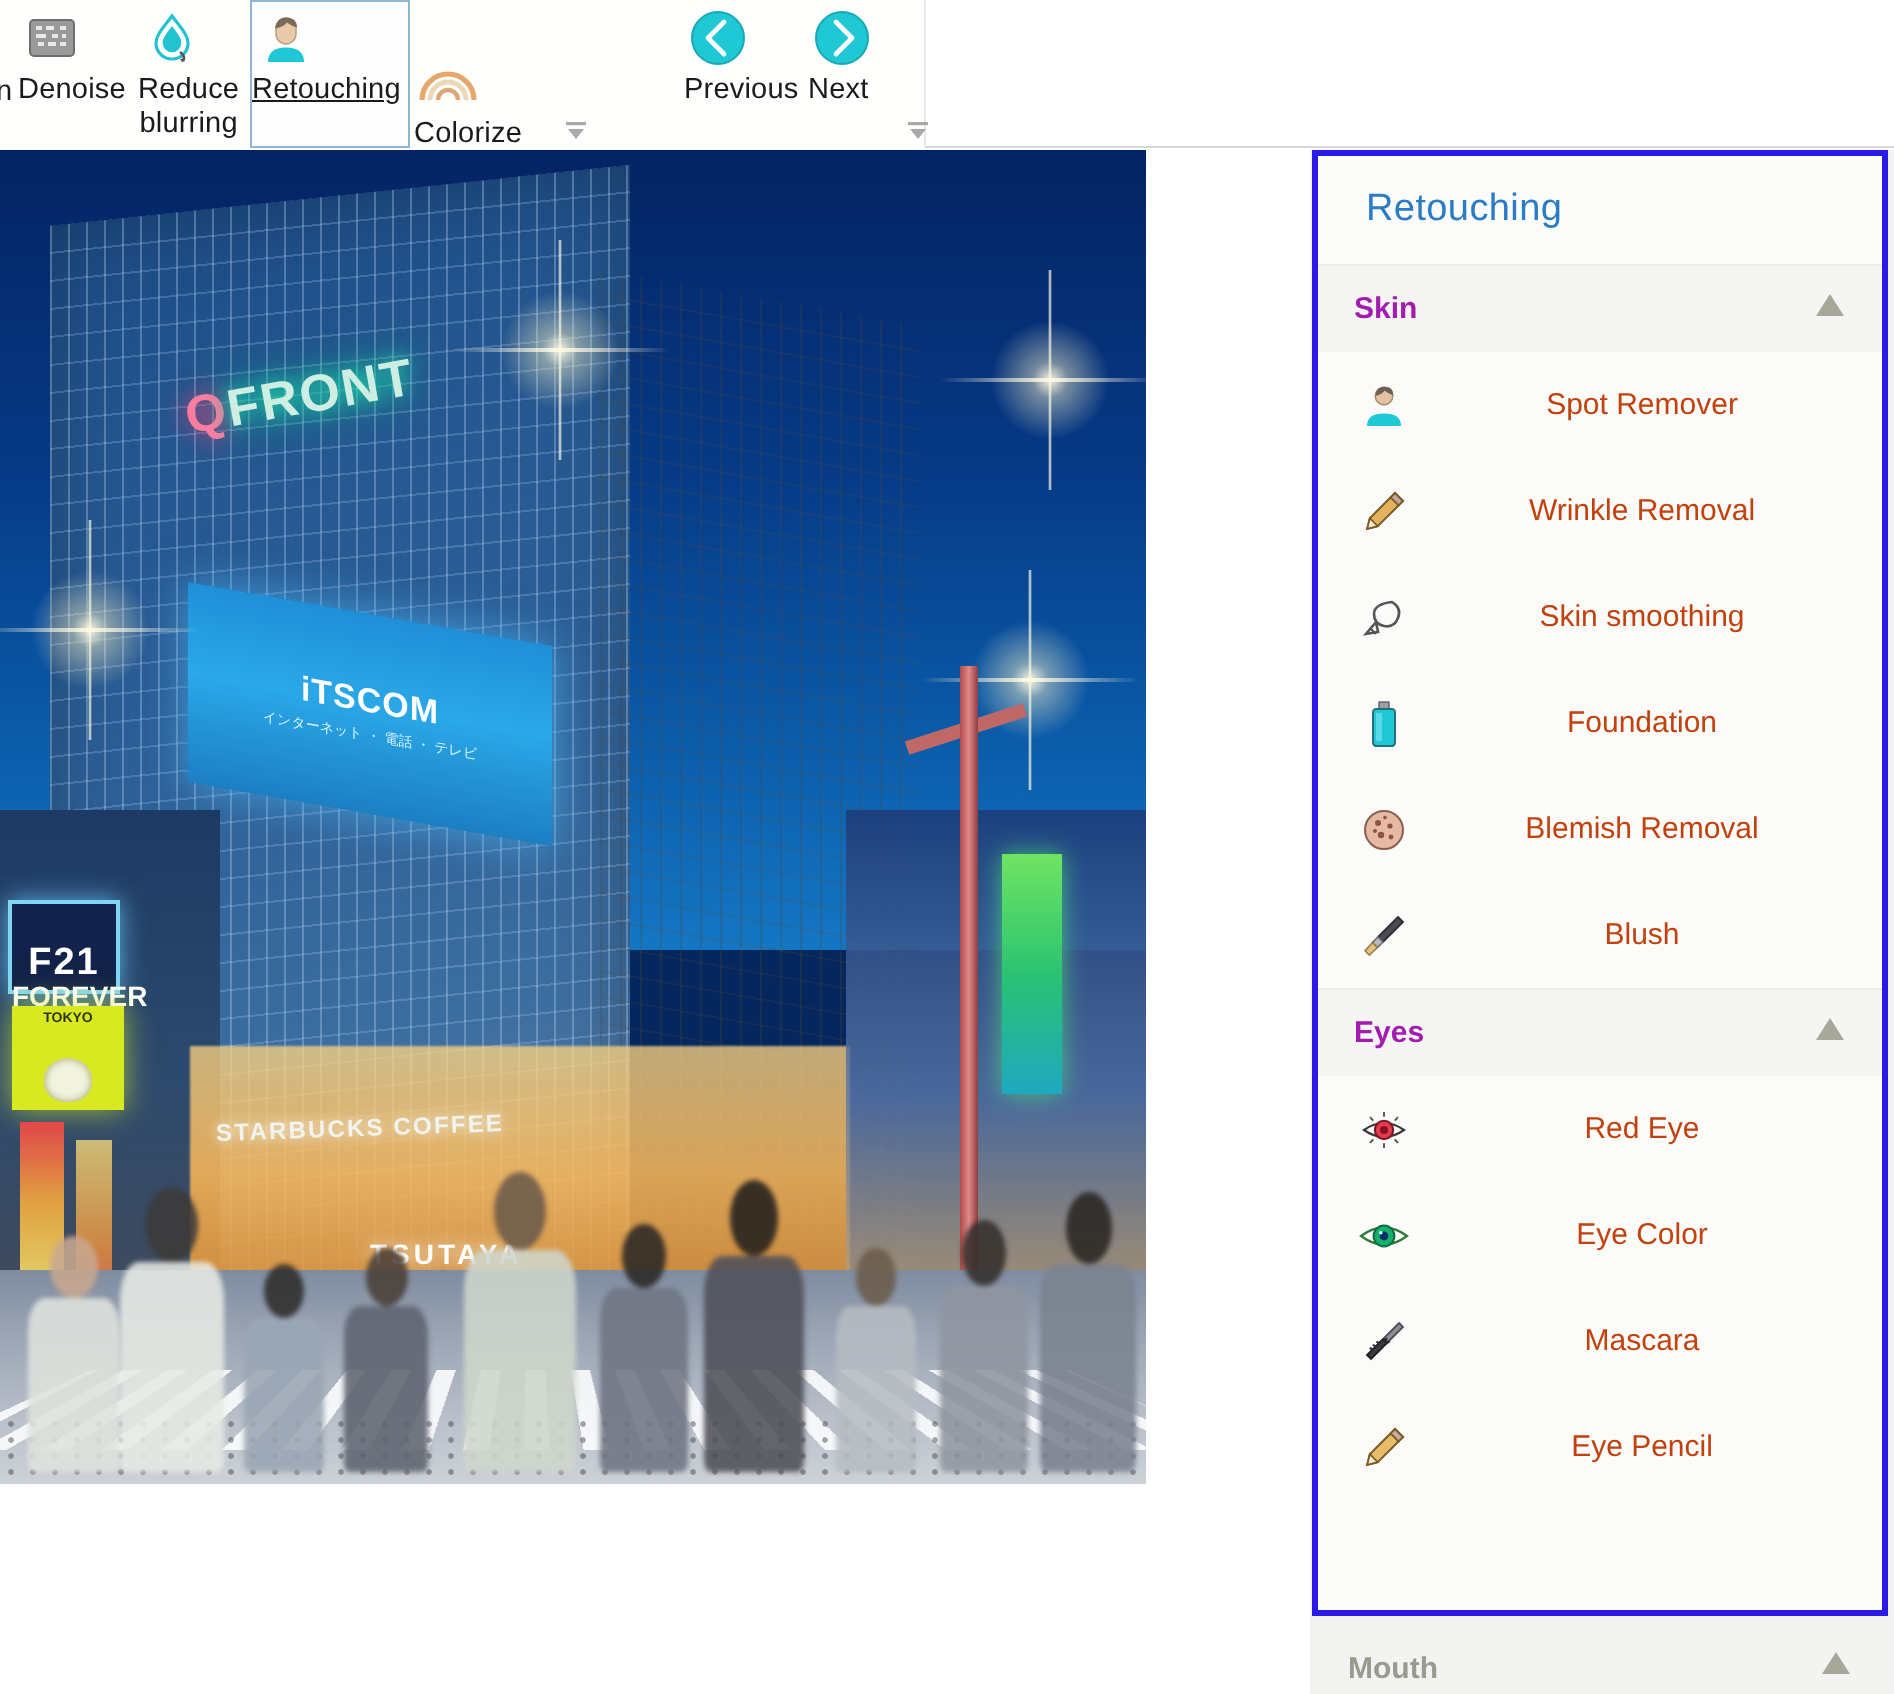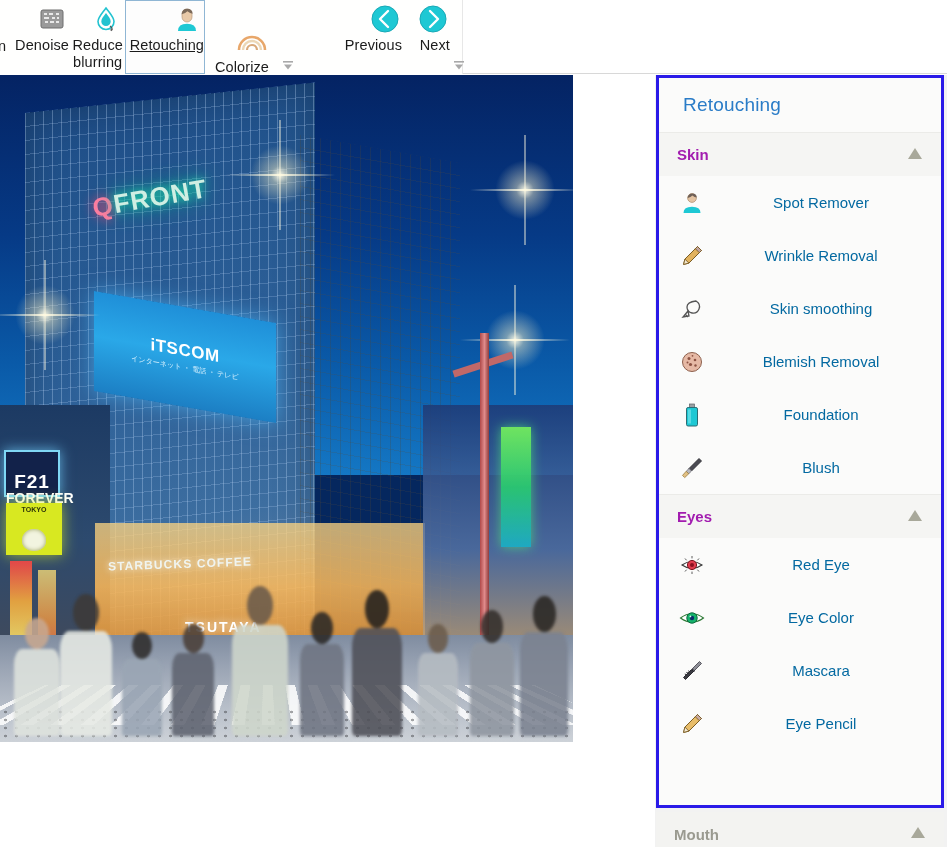--- a/index.html
+++ b/index.html
@@ -31,21 +31,21 @@
     width: 463px; height: 74px;
     background: #fffffe;
     border-right: 1px solid #e7e7e7;
   }
   .rb-btn {
     position: absolute;
     top: 0;
     height: 74px;
     display: flex;
     flex-direction: column;
-    align-items: flex-end;
+    align-items: flex-start;
     justify-content: flex-start;
     padding-top: 2px;
     cursor: pointer;
     background: transparent;
     border: 1px solid transparent;
   }
   .rb-btn.selected {
     border: 1px solid #8fb6d4;
     background: #fdfdfd;
   }
@@ -311,21 +311,21 @@
   }
   .tool-ico {
     position: absolute; left: 20px; top: 50%; transform: translateY(-50%);
     width: 26px; height: 26px;
     display:flex; align-items:center; justify-content:center;
   }
   .tool-lbl {
     width: 100%;
     text-align: center;
     padding-left: 64px; padding-right: 22px;
-    font-size: 15px; color: #0369a1;
+    font-size: 15px; color: #c2410c;
   }
   #panel-body { position: absolute; left:0; right:0; top: 54px; bottom: 0; }
 
   #mouth-section {
     position: absolute;
     left: 1px; top: 737px;
     width: 288px; height: 44px;
     background: #f3f3f1;
     display: flex; align-items: center;
   }
@@ -576,44 +576,44 @@
                 <path d="M16 4 q5 3 3 8 q-2 5 -7 4 q-5 -1 -5 -6 q0 -5 9 -6 z" fill="none" stroke="#555" stroke-width="1.3"></path>
                 <path d="M8 14 L3 20 L9 19 Z" fill="none" stroke="#555" stroke-width="1.3"></path>
                 <path d="M5.5 17.5 L8 20" stroke="#555" stroke-width="1.1"></path>
               </svg>
             </span>
             <span class="tool-lbl">Skin smoothing</span>
           </div>
 
           <div class="tool-row">
             <span class="tool-ico">
+              <svg width="20" height="24" viewBox="0 0 20 24">
+                <rect x="7.5" y="1" width="5" height="3.5" fill="#9aa0a4" stroke="#5d6266" stroke-width=".7"></rect>
+                <rect x="4.5" y="4.5" width="11" height="18.5" rx="1.6" fill="#1ec8d4" stroke="#2b6d74" stroke-width="1"></rect>
+                <rect x="6" y="6.5" width="3" height="14" fill="#7fe7ef" opacity=".6"></rect>
+              </svg>
+            </span>
+            <span class="tool-lbl">Foundation</span>
+          </div>
+
+          <div class="tool-row">
+            <span class="tool-ico">
               <svg width="22" height="22" viewBox="0 0 22 22">
                 <circle cx="11" cy="11" r="9.5" fill="#e6b9a5" stroke="#8c5f4c" stroke-width="1"></circle>
                 <g fill="#8c5242">
                   <circle cx="8" cy="7.5" r="1.5"></circle>
                     <circle cx="14" cy="9" r="1.3"></circle>
                   <circle cx="9.5" cy="13.5" r="1.6"></circle>
                     <circle cx="14.5" cy="14.5" r="1.2"></circle>
                   <circle cx="6.5" cy="11.5" r="1"></circle>
                     <circle cx="11.5" cy="4.8" r=".9"></circle>
                 </g>
               </svg>
             </span>
             <span class="tool-lbl">Blemish Removal</span>
-          </div>
-
-          <div class="tool-row">
-            <span class="tool-ico">
-              <svg width="20" height="24" viewBox="0 0 20 24">
-                <rect x="7.5" y="1" width="5" height="3.5" fill="#9aa0a4" stroke="#5d6266" stroke-width=".7"></rect>
-                <rect x="4.5" y="4.5" width="11" height="18.5" rx="1.6" fill="#1ec8d4" stroke="#2b6d74" stroke-width="1"></rect>
-                <rect x="6" y="6.5" width="3" height="14" fill="#7fe7ef" opacity=".6"></rect>
-              </svg>
-            </span>
-            <span class="tool-lbl">Foundation</span>
           </div>
 
           <div class="tool-row">
             <span class="tool-ico">
               <svg width="24" height="24" viewBox="0 0 24 24">
                 <path d="M19 2.5 l2.5 2.5 l-10 10 l-2.5 -2.5 z" fill="#4a4a52" stroke="#2c2c32" stroke-width=".9"></path>
                 <path d="M9 12.5 l2.5 2.5 l-2.8 2.8 l-2.5 -2.5 z" fill="#b8b8be" stroke="#6d6d74" stroke-width=".8"></path>
                 <path d="M6.2 15.3 l2.5 2.5 l-4 3.8 l-2.2 -2.2 z" fill="#e3c184" stroke="#9b7d3e" stroke-width=".8"></path>
               </svg>
             </span>

